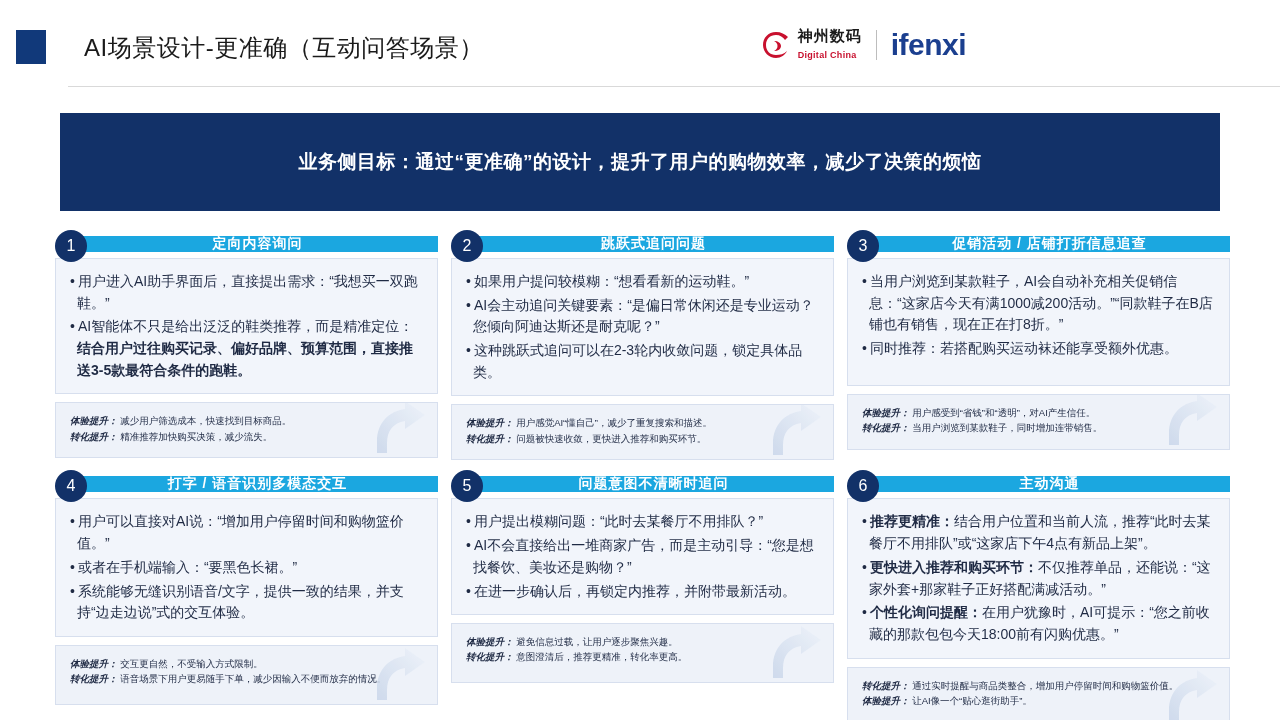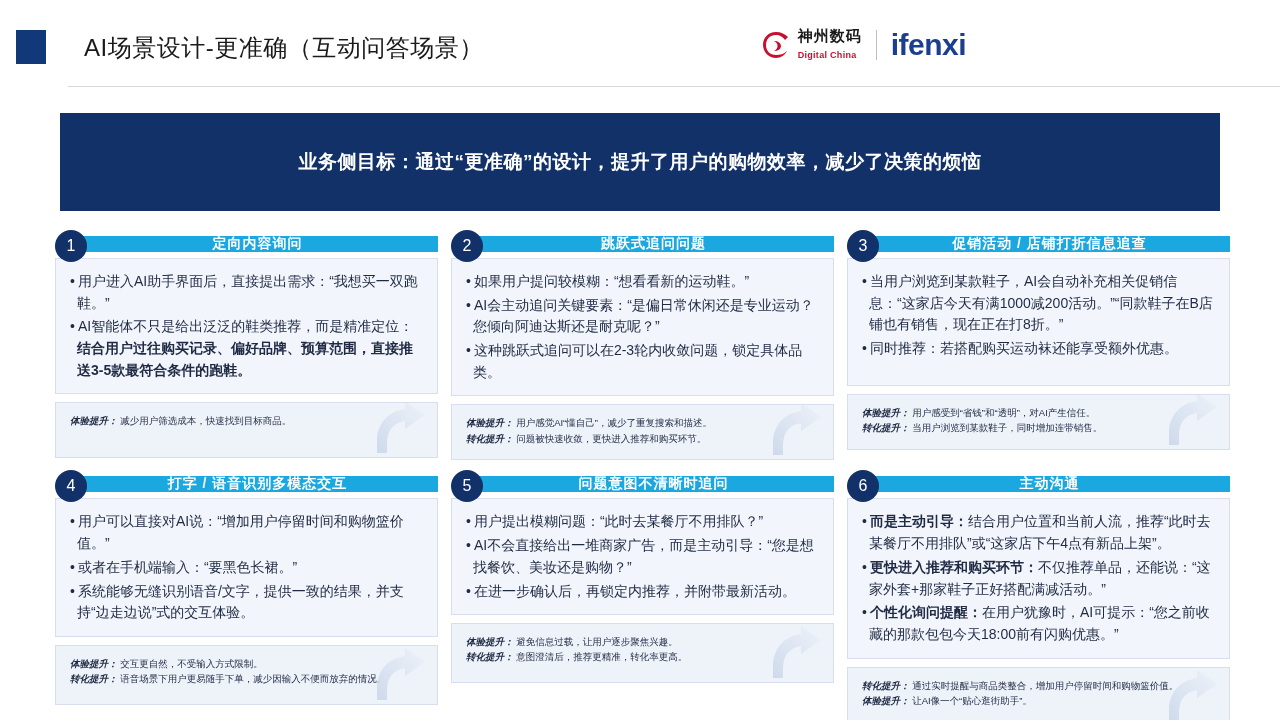--- a/index.html
+++ b/index.html
@@ -164,20 +164,24 @@
           <ul class="bullets">
             <li>用户进入AI助手界面后，直接提出需求：“我想买一双跑鞋。”</li>
             <li>AI智能体不只是给出泛泛的鞋类推荐，而是精准定位：<b>结合用户过往购买记录、偏好品牌、预算范围，直接推送3-5款最符合条件的跑鞋。</b></li>
           </ul>
         </div>
         <div class="card-foot">
           <div class="foot-line">
             <span class="lbl">体验提升：</span>
             <span>减少用户筛选成本，快速找到目标商品。</span>
           </div>
+          <div class="foot-line">
+            <span class="lbl">转化提升：</span>
+            <span>精准推荐加快购买决策，减少流失。</span>
+          </div>
           <span class="arrow">
             <svg width="56" height="54" viewBox="0 0 56 54">
               <defs>
                 <linearGradient id="ag1" x1="0" y1="1" x2="1" y2="0">
                   <stop offset="0%" stop-color="#c9d6ea"></stop>
                   <stop offset="100%" stop-color="#eef3fa"></stop>
                 </linearGradient>
               </defs>
               <path d="M6 52 L6 40 C6 22 18 10 34 8 L34 0 L54 14 L34 28 L34 20 C22 22 16 30 16 42 L16 52 Z" fill="url(#ag1)"></path>
             </svg>
@@ -294,21 +298,21 @@
             </svg>
           </span>
         </div>
       </div>
 
       <div class="card">
         <div class="num-badge">6</div>
         <div class="card-head">主动沟通</div>
         <div class="card-body">
           <ul class="bullets">
-            <li><b>而是主动引导：</b>结合用户位置和当前人流，推荐“此时去某餐厅不用排队”或“这家店下午4点有新品上架”。</li>
+            <li><b>推荐更精准：</b>结合用户位置和当前人流，推荐“此时去某餐厅不用排队”或“这家店下午4点有新品上架”。</li>
             <li><b>更快进入推荐和购买环节：</b>不仅推荐单品，还能说：“这家外套+那家鞋子正好搭配满减活动。”</li>
             <li><b>个性化询问提醒：</b>在用户犹豫时，AI可提示：“您之前收藏的那款包包今天18:00前有闪购优惠。”</li>
           </ul>
         </div>
         <div class="card-foot">
           <div class="foot-line">
             <span class="lbl">转化提升：</span>
             <span>通过实时提醒与商品类整合，增加用户停留时间和购物篮价值。</span>
           </div>
           <div class="foot-line">

